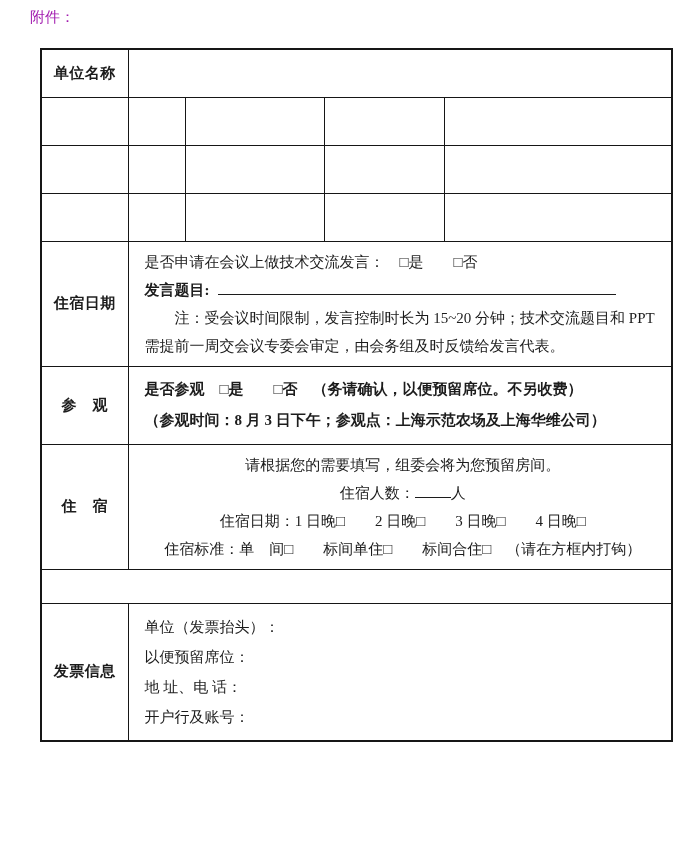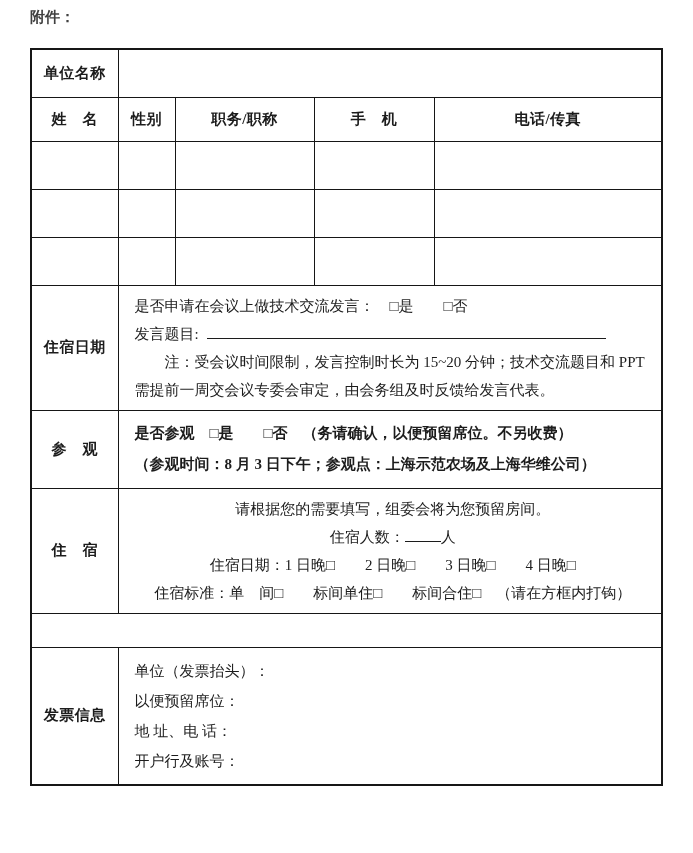--- a/index.html
+++ b/index.html
@@ -4,25 +4,25 @@
 <style>
   * { margin:0; padding:0; box-sizing:border-box; }
   html,body { width:693px; height:853px; background:#ffffff; }
   body {
     font-family:"Liberation Serif","DejaVu Serif",serif;
     color:#1c1c1c;
     position:relative;
   }
   .attachment-label {
     position:absolute; left:30px; top:8px;
-    font-size:15px; font-weight:bold; color:#404040;
+    font-size:15px; font-weight:normal; color:#a21caf;
     font-family:"Liberation Sans","DejaVu Sans",sans-serif;
   }
   table.reg-table {
-    position:absolute; left:30px; top:48px;
+    position:absolute; left:40px; top:48px;
     width:631px;
     border-collapse:collapse;
     table-layout:fixed;
     border:2px solid #161616;
   }
   td {
     border:1px solid #161616;
     font-size:15px;
     vertical-align:middle;
     overflow:hidden;
@@ -31,21 +31,21 @@
     text-align:center;
     font-weight:bold;
     font-size:15px;
     letter-spacing:0.5px;
   }
   td.cnt { padding:6px 10px 6px 16px; }
   .line { line-height:27px; white-space:nowrap; }
   .speech-cell { vertical-align:top; padding-top:9px; }
   .speech-cell .line { line-height:28px; }
   .topic-line { display:flex; align-items:baseline; line-height:28px; }
-  .bold { font-weight:normal; }
+  .bold { font-weight:bold; }
   .blank-underline {
     flex:1;
     border-bottom:1px solid #1c1c1c;
     height:1.15em;
     margin-left:8px;
     margin-right:45px;
   }
   .note {
     text-indent:2em;
     line-height:28px;
@@ -78,27 +78,20 @@
       <col style="width:147px">
   </colgroup>
 
   <tbody>
       <tr style="height:48px">
     <td class="lbl">单位名称</td>
     <td colspan="5"></td>
   </tr>
 
 
-  <tr style="height:44px">
-    <td class="lbl">姓　名</td>
-    <td class="lbl">性别</td>
-    <td class="lbl">职务/职称</td>
-    <td class="lbl">手　机</td>
-    <td class="lbl" colspan="2">电话/传真</td>
-  </tr>
 
   <tr style="height:48px">
     <td></td>
     <td></td>
     <td></td>
     <td></td>
     <td colspan="2"></td>
   </tr>
   <tr style="height:48px">
     <td></td>

